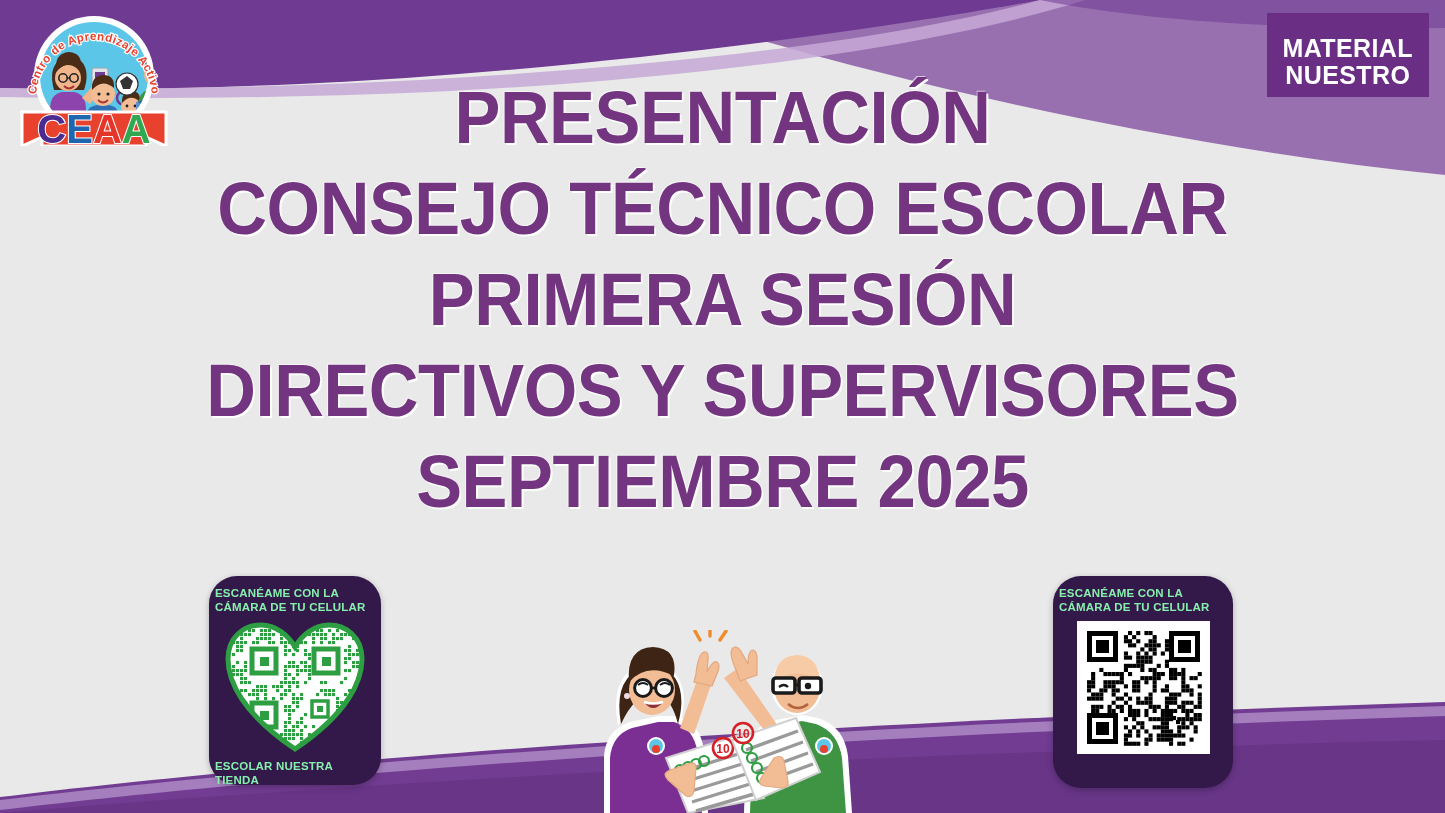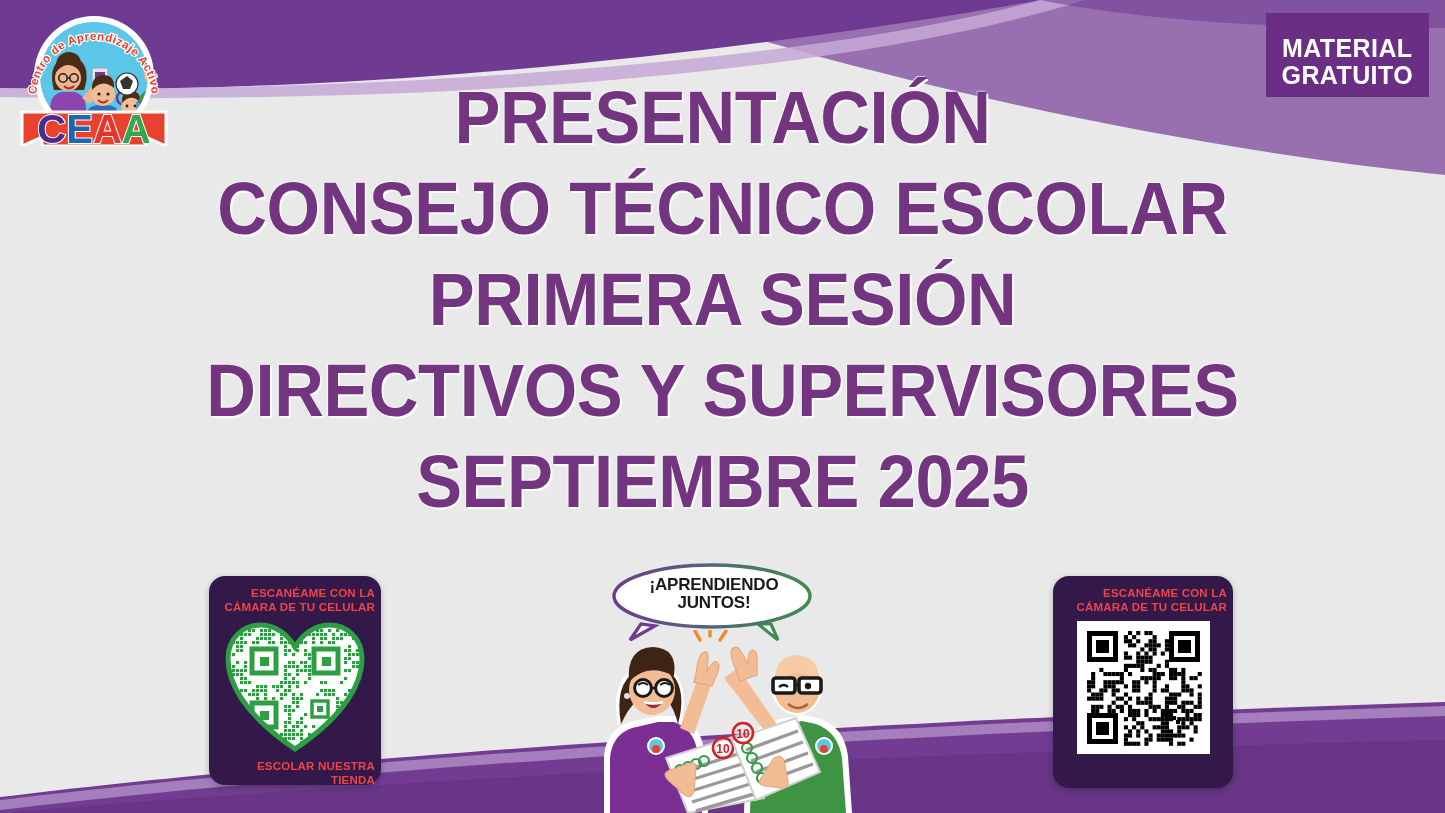--- a/index.html
+++ b/index.html
@@ -50,23 +50,23 @@
     text-shadow:2px 2px 0 rgba(255,255,255,.95), -1px -1px 0 rgba(255,255,255,.6);
     transform:scaleX(.93);
     transform-origin:center top;
   }
   .title-block .tline{display:block;white-space:nowrap;}
 
   
   .qr-card{
     position:absolute;
     background:#33194a;
-    border-radius:16px;
-    color:#ef4444;
-    text-align:right;
+    border-radius:28px;
+    color:#86efac;
+    text-align:left;
     z-index:35;
     box-shadow:0 2px 6px rgba(0,0,0,.25);
   }
   .qr-card .cap{
     font-size:11.5px;font-weight:bold;letter-spacing:.2px;line-height:1.25;
     padding:0 6px;
   }
   .qr-card .cap-top{padding-top:10px;}
   .qr-card .cap-bot{padding-bottom:9px;}
   .qr-holder{display:flex;justify-content:center;align-items:center;padding:6px 0;}
@@ -181,21 +181,21 @@
         <path d="M8,106 L152,106 L152,140 L132,131 L132,140 L28,140 L28,131 L8,140 Z" fill="#e8412d" stroke="#ffffff" stroke-width="3"></path>
       </g>
       <text x="80" y="137" text-anchor="middle" font-family="'Liberation Sans',sans-serif" font-size="40" font-weight="bold">
         <tspan fill="#4b2b8f" stroke="#ffffff" stroke-width="2" paint-order="stroke">C</tspan><tspan fill="#1f66b0" stroke="#ffffff" stroke-width="2" paint-order="stroke">E</tspan><tspan fill="#e5352b" stroke="#ffffff" stroke-width="2" paint-order="stroke">A</tspan><tspan fill="#2fa84f" stroke="#ffffff" stroke-width="2" paint-order="stroke">A</tspan>
       </text>
     </svg>
   </div>
 
   <div class="badge">
     <span>MATERIAL</span>
-    <span>GRATUITO</span>
+    <span>NUESTRO</span>
   </div>
 
   <div class="title-block">
     <span class="tline">PRESENTACIÓN</span>
     <span class="tline">CONSEJO TÉCNICO ESCOLAR</span>
     <span class="tline">PRIMERA SESIÓN</span>
     <span class="tline">DIRECTIVOS Y SUPERVISORES</span>
     <span class="tline">SEPTIEMBRE 2025</span>
   </div>
 
@@ -838,38 +838,20 @@
           <rect x="19" y="19" width="13" height="13"></rect>
           <path d="M92,10 h31 v31 h-31 z M97,15 v21 h21 v-21 z" fill-rule="evenodd"></path>
           <rect x="101" y="19" width="13" height="13"></rect>
           <path d="M10,92 h31 v31 h-31 z M15,97 v21 h21 v-21 z" fill-rule="evenodd"></path>
           <rect x="19" y="101" width="13" height="13"></rect>
         </g>
       </svg>
     </div>
   </div>
 
-  <div class="bubble">
-    <svg width="212" height="80" viewBox="0 0 212 80">
-      <defs>
-        <linearGradient id="bubgrad" x1="0" y1="0" x2="1" y2="0">
-          <stop offset="0%" stop-color="#6f3a92"></stop>
-          <stop offset="55%" stop-color="#4f6b76"></stop>
-          <stop offset="100%" stop-color="#3f8b4f"></stop>
-        </linearGradient>
-      </defs>
-      <path d="M33,62 L22,78 L47,64 Z" fill="#ffffff" stroke="#6f3a92" stroke-width="3.2"></path>
-      <path d="M150,62 L170,78 L163,62 Z" fill="#ffffff" stroke="#3f8b4f" stroke-width="3.2"></path>
-      <ellipse cx="104" cy="34" rx="98" ry="31" fill="#ffffff" stroke="url(#bubgrad)" stroke-width="3.4"></ellipse>
-    </svg>
-    <div class="bubble-text">
-      <span>¡APRENDIENDO</span>
-      <span>JUNTOS!</span>
-    </div>
-  </div>
 
   <div class="characters">
     <svg viewBox="0 0 262 183" width="262" height="183">
 
       <g stroke="#f08a2a" stroke-width="3.4" stroke-linecap="round">
         <path d="M104,10 l-5,-9"></path>
           <path d="M114,6 l0,-10"></path>
           <path d="M124,10 l6,-9"></path>
       </g>
 

